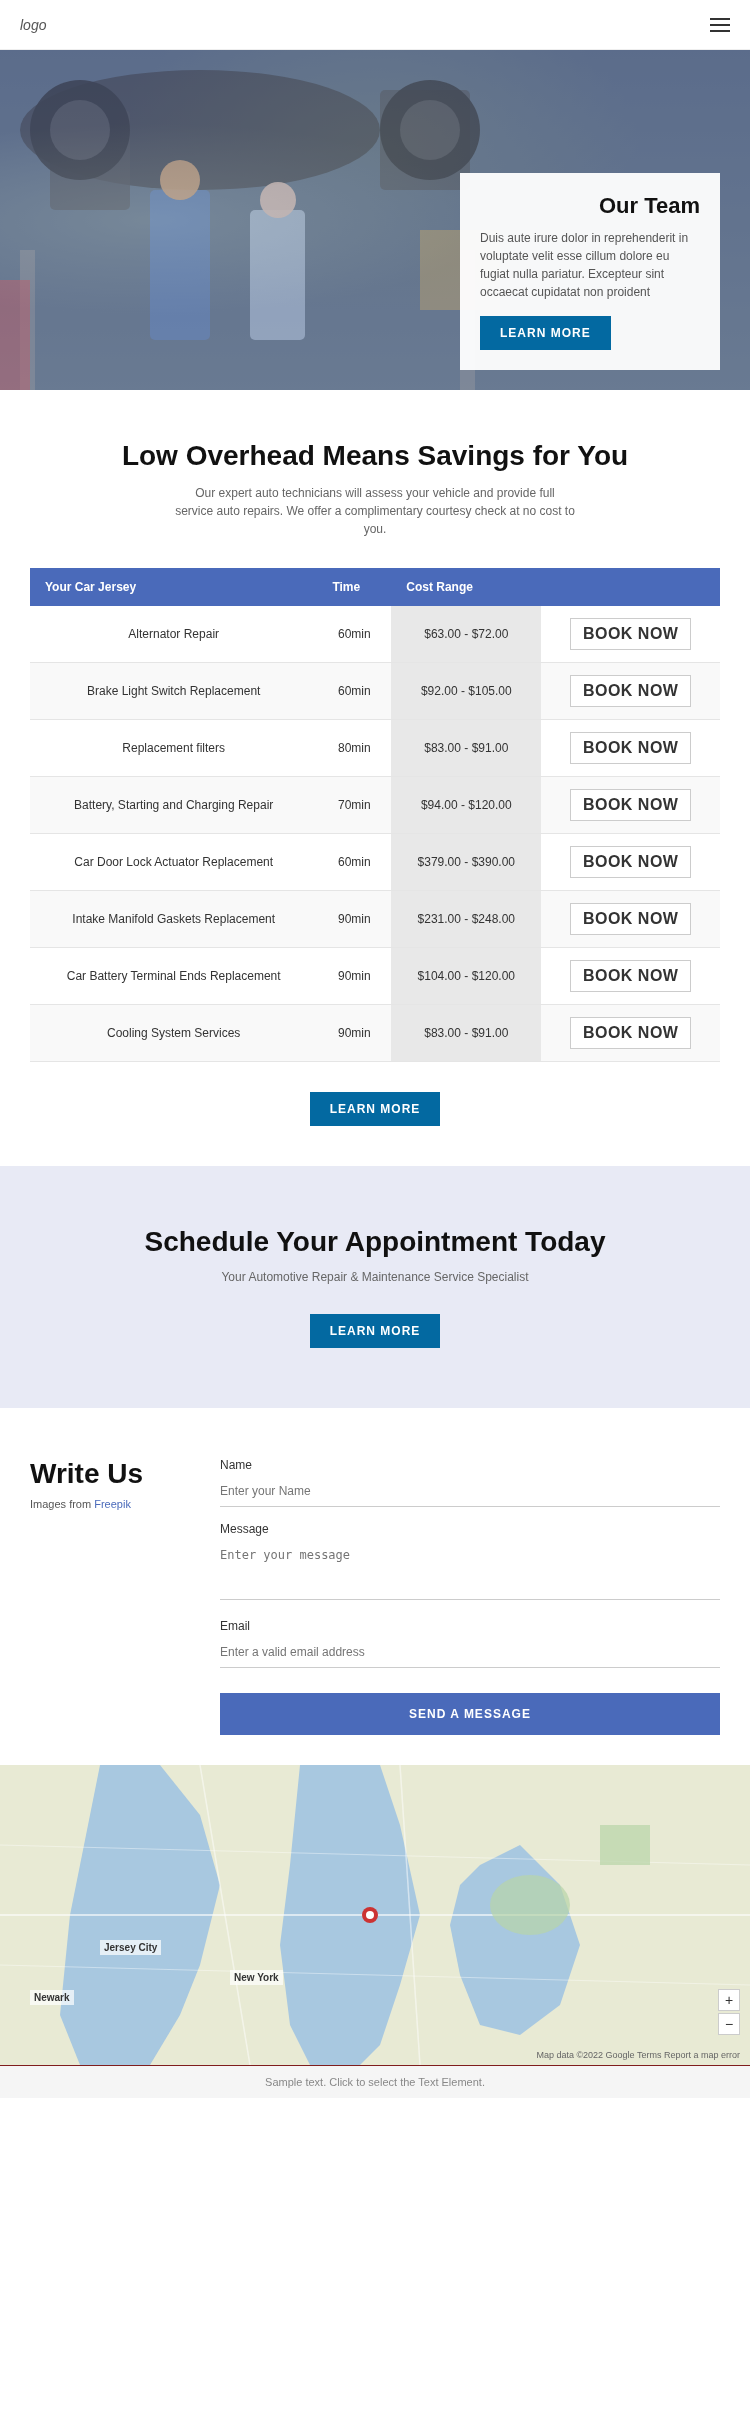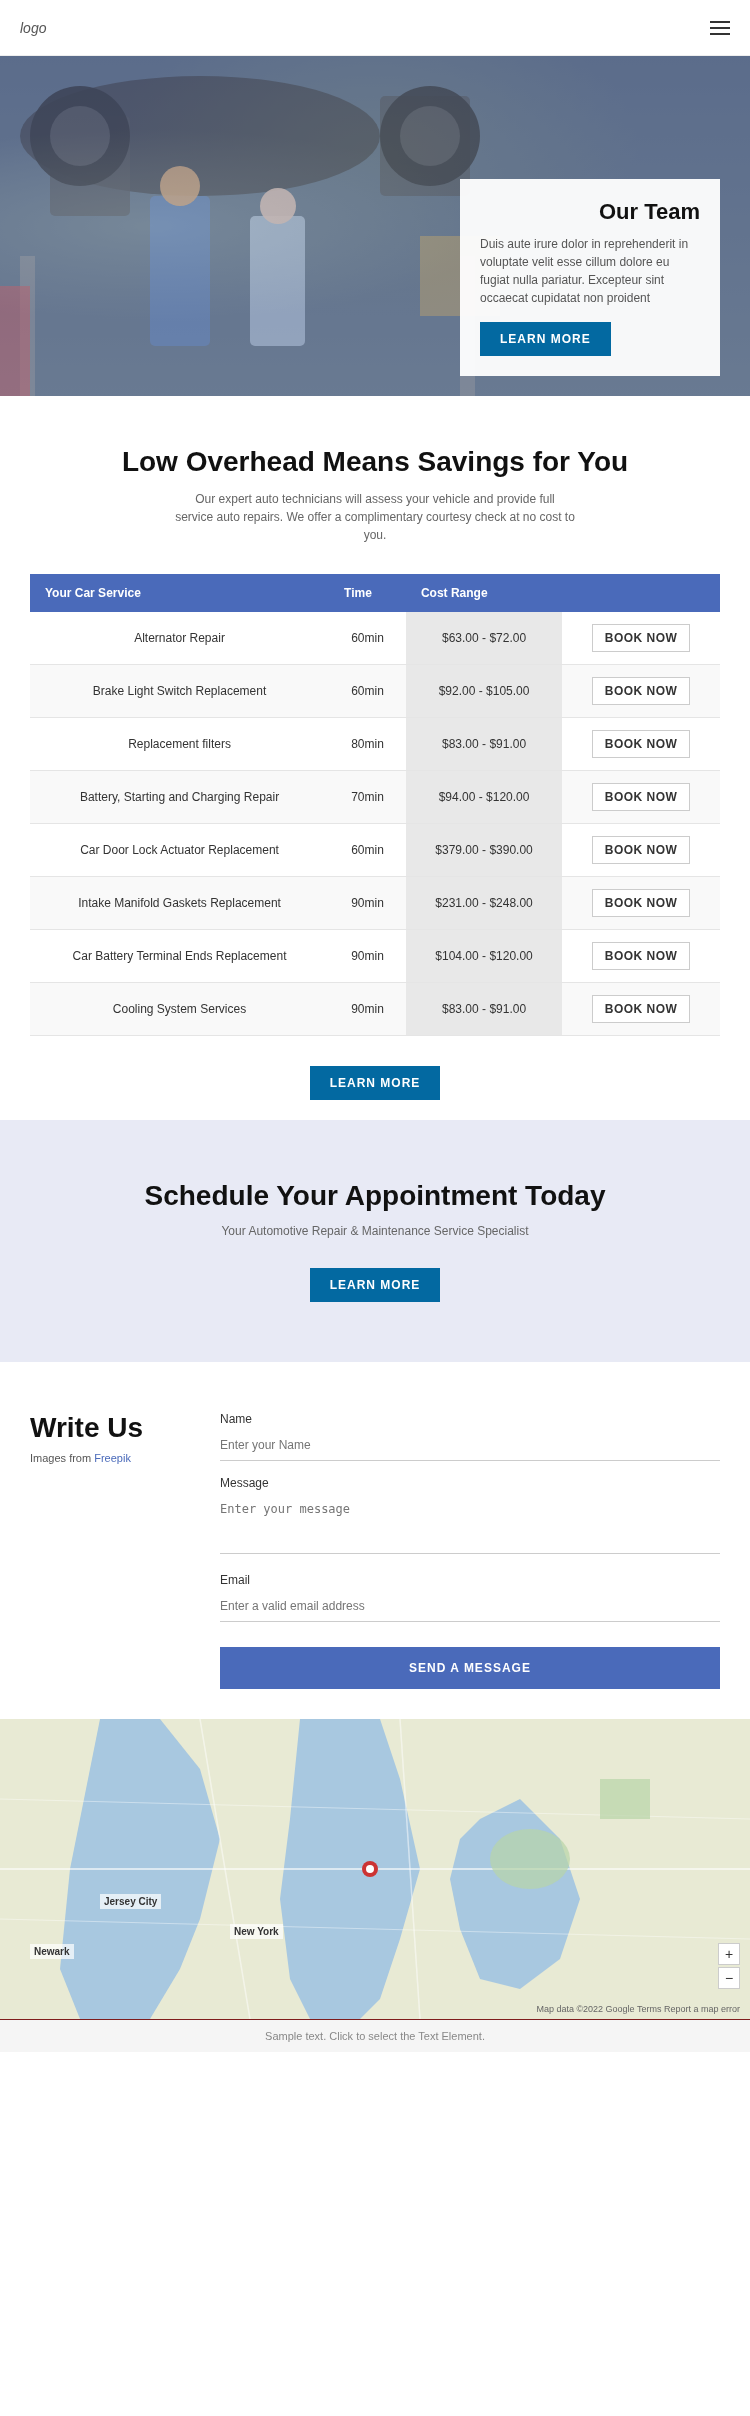--- a/index.html
+++ b/index.html
@@ -6,21 +6,21 @@
     body { font-family: Arial, sans-serif; width: 750px; background: #fff; }
 
     
     .header {
       display: flex;
       justify-content: space-between;
       align-items: center;
       padding: 10px 20px;
       background: #fff;
       border-bottom: 1px solid #eee;
-      height: 56px;
+      height: 50px;
     }
     .header-logo { font-size: 14px; color: #555; font-style: italic; }
     .hamburger { display: flex; flex-direction: column; gap: 4px; cursor: pointer; }
     .hamburger span { display: block; width: 20px; height: 2px; background: #333; }
 
     
     .hero {
       position: relative;
       width: 750px;
       height: 340px;
@@ -61,21 +61,21 @@
       font-size: 12px;
       font-weight: bold;
       letter-spacing: 1px;
       text-transform: uppercase;
       cursor: pointer;
       border: none;
     }
 
     
     .savings-section {
-      padding: 50px 30px 20px;
+      padding: 50px 30px 40px;
       background: #fff;
       text-align: center;
     }
     .savings-section h2 { font-size: 28px; font-weight: bold; margin-bottom: 12px; color: #111; }
     .savings-section .subtitle { font-size: 12px; color: #666; max-width: 400px; margin: 0 auto 30px; line-height: 1.5; }
 
     
     .services-table {
       width: 100%;
       border-collapse: collapse;
@@ -99,21 +99,21 @@
     .services-table tbody td {
       padding: 12px 15px;
       color: #333;
       vertical-align: middle;
     }
     .cost-cell { background: #e8e8e8; }
     .book-btn {
       background: #fff;
       border: 1px solid #ccc;
       padding: 6px 12px;
-      font-size: 12px;
+      font-size: 16px;
       font-weight: bold;
       letter-spacing: 0.5px;
       cursor: pointer;
       color: #333;
       text-transform: uppercase;
     }
     .learn-more-wrap { text-align: center; margin-top: 10px; }
 
     
     .appointment-section {
@@ -294,21 +294,21 @@
   </div>
 </section>
 
 <section class="savings-section">
   <h2>Low Overhead Means Savings for You</h2>
   <p class="subtitle">Our expert auto technicians will assess your vehicle and provide full service auto repairs. We offer a complimentary courtesy check at no cost to you.</p>
 
   <table class="services-table">
     <thead>
       <tr>
-        <th>Your Car Service</th>
+        <th>Your Car Jersey</th>
         <th>Time</th>
         <th>Cost Range</th>
         <th></th>
       </tr>
     </thead>
     <tbody id="services-tbody">
         <tr>
       <td>Alternator Repair</td>
       <td>60min</td>
       <td class="cost-cell">$63.00 - $72.00</td>

